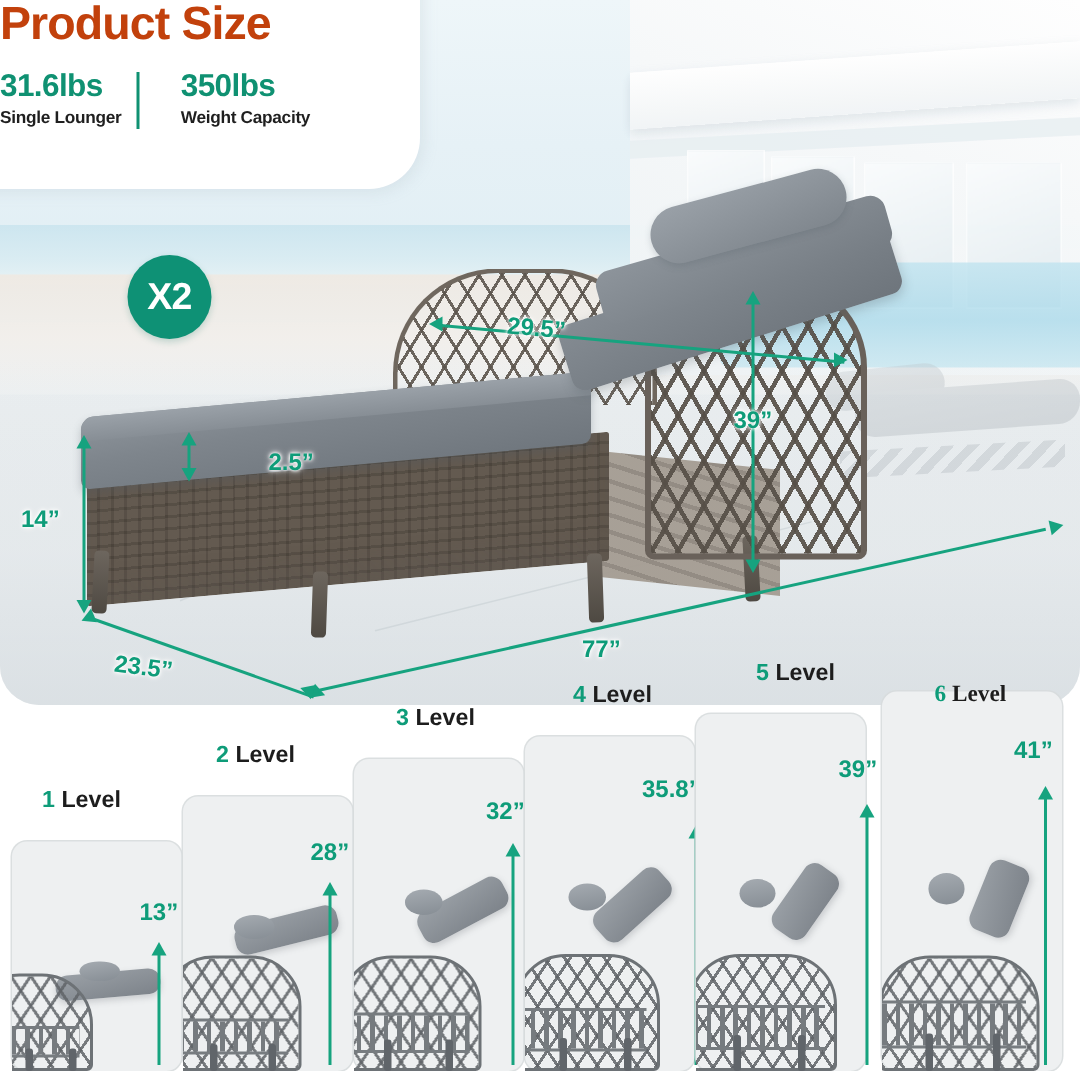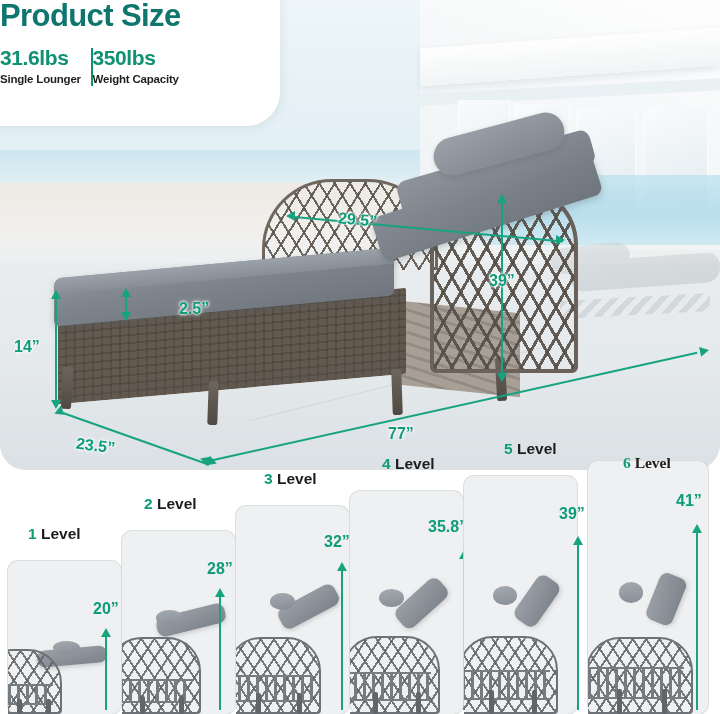--- a/index.html
+++ b/index.html
@@ -60,26 +60,26 @@
   }
 
   
   .hdr{
     position:absolute;left:-30px;top:-30px;width:310px;height:156px;
     background:#ffffff;border-radius:0 0 34px 0;
     box-shadow:2px 2px 10px rgba(150,165,175,.18);
   }
   .hdr-inner{position:absolute;left:30px;top:30px;width:270px;}
   .title{
-    font-size:31px;font-weight:bold;color:#0f766e;letter-spacing:-.6px;
+    font-size:31px;font-weight:bold;color:#c2410c;letter-spacing:-.6px;
     line-height:1;margin:0 0 16px 0;white-space:nowrap;
   }
   .stats{display:flex;align-items:flex-start;}
   .stat{padding-right:10px;}
-  .stat.second{padding-left:0;}
+  .stat.second{padding-left:28px;}
   .stat-val{font-size:21px;font-weight:bold;color:#0f9172;line-height:1;letter-spacing:-.4px;}
   .stat-lbl{font-size:11.5px;font-weight:bold;color:#1f1f1f;margin-top:5px;letter-spacing:-.2px;}
   .divider{width:1.6px;background:#0f9172;height:38px;margin-top:1px;}
 
   
   .x2{
     position:absolute;left:85px;top:170px;width:56px;height:56px;border-radius:50%;
     background:#0e9175;display:flex;align-items:center;justify-content:center;
     box-shadow:0 2px 5px rgba(13,110,90,.22);
   }
@@ -307,38 +307,41 @@
         </div>
         <div class="divider"></div>
         <div class="stat second">
           <div class="stat-val">350lbs</div>
           <div class="stat-lbl">Weight Capacity</div>
         </div>
       </div>
     </div>
   </div>
 
+  <div class="x2">
+    <span>X2</span>
+  </div>
 
   <div class="levels">
 
     <div class="lvpanel" style="left:8px;width:113px;height:153px;">
       <div class="chair">
         <div class="ch-back" style="left:26%;bottom:32%;width:62%;height:11%;transform:rotate(-5deg);"></div>
         <div class="ch-pillow" style="left:40%;bottom:39%;width:24%;height:9%;"></div>
         <div class="ch-body" style="left:-26%;width:70%;height:40%;"></div>
         <div class="ch-skirt" style="left:-24%;width:64%;"></div>
         <div class="ch-leg" style="left:8%;"></div>
         <div class="ch-leg" style="left:34%;"></div>
       </div>
     </div>
     <div class="lvtitle" style="left:28px;top:85px;">
       <b>1</b>
       <span>Level</span>
     </div>
-    <div class="lvdim" style="left:93px;top:160px;">20”</div>
+    <div class="lvdim" style="left:93px;top:160px;">13”</div>
     <div>
       <div class="av-t" style="position:absolute;left:101px;top:188px;"></div>
       <div class="arrow-v" style="left:105px;top:196px;height:74px;"></div>
     </div>
 
     <div class="lvpanel" style="left:122px;width:113px;height:183px;">
       <div class="chair">
         <div class="ch-back" style="left:30%;bottom:46%;width:62%;height:11%;transform:rotate(-14deg);"></div>
         <div class="ch-pillow" style="left:30%;bottom:48%;width:24%;height:9%;"></div>
         <div class="ch-body" style="left:-12%;width:78%;height:40%;"></div>

